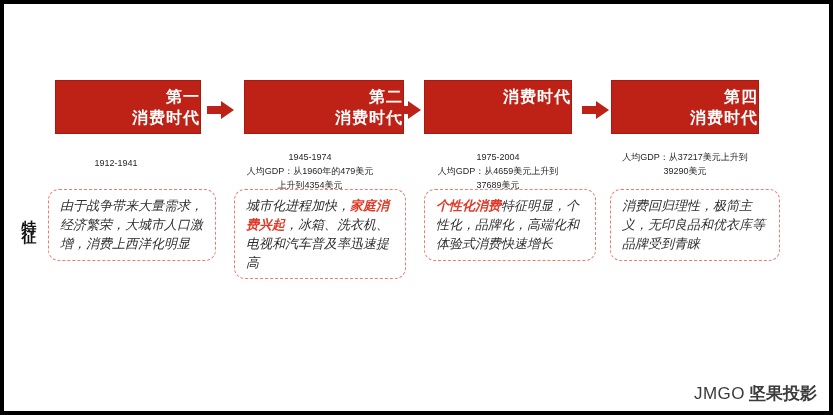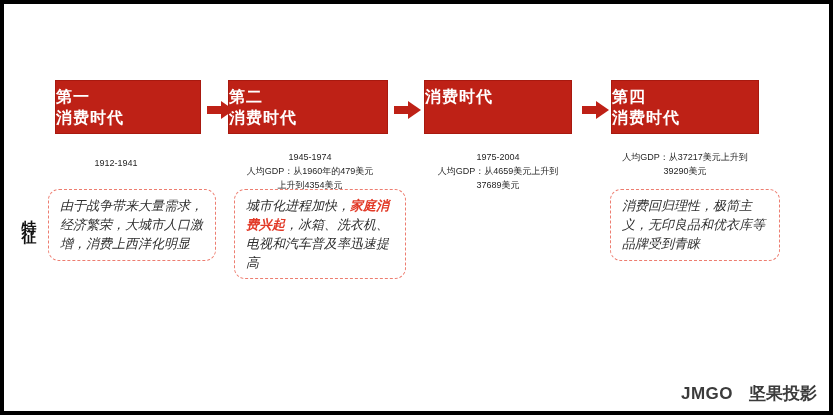--- a/index.html
+++ b/index.html
@@ -15,27 +15,27 @@
     border:4px solid #000;
     background:#fff;
     font-family:"Liberation Sans", sans-serif;
     overflow:hidden;
   }
   .era-box{
     position:absolute;top:76px;height:54px;
     box-sizing:border-box;
     background:var(--red);
     border:1px solid #A8190F;
-    color:#fff;text-align:left;
+    color:#fff;text-align:right;
     font-weight:700;font-size:16px;line-height:21px;
     padding-top:5px;
     letter-spacing:1px;
   }
   .era-box.c1{left:51px;width:146px}
-  .era-box.c2{left:224px;width:160px}
+  .era-box.c2{left:240px;width:160px}
   .era-box.c3{left:420px;width:148px}
   .era-box.c4{left:607px;width:148px}
 
   .arrow{position:absolute;top:97px;width:27px;height:18px}
   .arrow.a1{left:203px}
   .arrow.a2{left:390px}
   .arrow.a3{left:578px}
   .arrow .shaft{position:absolute;left:0;top:5px;width:15px;height:8px;background:var(--red)}
   .arrow .head{position:absolute;right:0;top:0;width:0;height:0;
     border-top:9px solid transparent;border-bottom:9px solid transparent;
@@ -70,21 +70,21 @@
     position:absolute;left:15px;top:204px;
     writing-mode:vertical-lr;text-orientation:upright;
     font-size:15px;font-weight:600;color:#111;
     letter-spacing:9px;
   }
   .logo{
     position:absolute;right:12px;bottom:6px;
     font-size:17px;color:#3b3b3b;font-weight:700;
     white-space:nowrap;
   }
-  .logo .latin{font-weight:700;letter-spacing:0.5px;margin-right:16px}
+  .logo .latin{font-weight:400;letter-spacing:0.5px;margin-right:4px}
 </style>
 </head>
 <body>
 
 <div class="slide">
 
   <div class="side-label">特征</div>
 
   <div class="era-box c1">
     <div>第一</div>
@@ -132,20 +132,23 @@
     <div>人均GDP：从37217美元上升到</div>
     <div>39290美元</div>
   </div>
 
   <div class="dash c1">
     <span>由于战争带来大量需求，经济繁荣，大城市人口激增，消费上西洋化明显</span>
   </div>
   <div class="dash c2">
     <span>城市化进程加快，</span><span class="hl">家庭消费兴起</span><span>，冰箱、洗衣机、电视和汽车普及率迅速提高</span>
   </div>
+  <div class="dash c3">
+    <span class="hl">个性化消费</span><span>特征明显，个性化，品牌化，高端化和体验式消费快速增长</span>
+  </div>
   <div class="dash c4">
     <span>消费回归理性，极简主义，无印良品和优衣库等品牌受到青睐</span>
   </div>
 
   <div class="logo">
     <span class="latin">JMGO</span><span>坚果投影</span>
   </div>
 
 </div>
 

